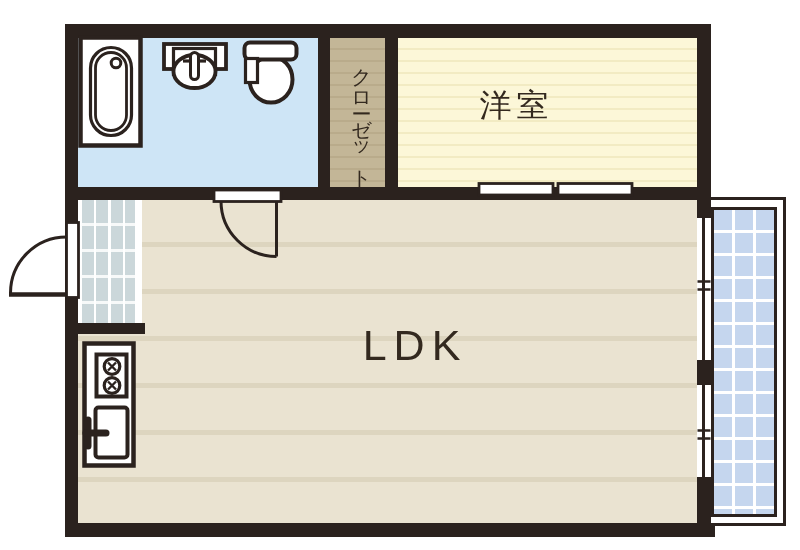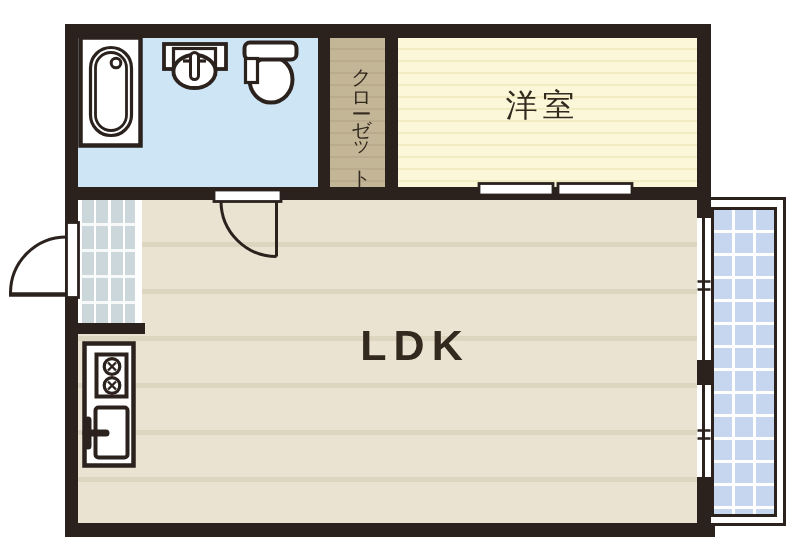--- a/index.html
+++ b/index.html
@@ -48,22 +48,22 @@
   .wall-right-mid{left:697px;top:360px;width:14px;height:25px;}
   .wall-right-bottom{left:697px;top:477px;width:14px;height:60px;}
   
   .balcony-rail{left:700px;top:197px;width:86px;height:329px;border:3px solid var(--wall);border-left:none;background:transparent;}
   .balcony-tile{left:711px;top:207px;width:66px;height:310px;border:3px solid var(--wall);background-color:var(--balcony);
     background-image:
       repeating-linear-gradient(90deg,transparent 0 18px,#ffffff 18px 21px),
       repeating-linear-gradient(180deg,transparent 0 20px,#ffffff 20px 23px);}
   
   .label{color:var(--ink);line-height:1;}
-  .ldk-label{left:340px;top:324px;width:150px;text-align:center;font-size:43px;font-weight:700;letter-spacing:7px;}
-  .western-label{left:470px;top:89px;width:145px;text-align:center;font-size:32px;letter-spacing:5px;}
+  .ldk-label{left:340px;top:324px;width:150px;text-align:center;font-size:43px;font-weight:400;letter-spacing:7px;}
+  .western-label{left:444px;top:89px;width:145px;text-align:center;font-size:32px;letter-spacing:5px;}
   .closet-label{left:344px;top:46px;width:28px;height:142px;font-size:20px;letter-spacing:2px;
     writing-mode:vertical-rl;text-orientation:mixed;text-align:center;}
   svg.overlay{left:0;top:0;width:800px;height:550px;}
 </style>
 </head>
 <body>
 
 <div id="canvas">
 
   <div class="fill bathroom"></div>

